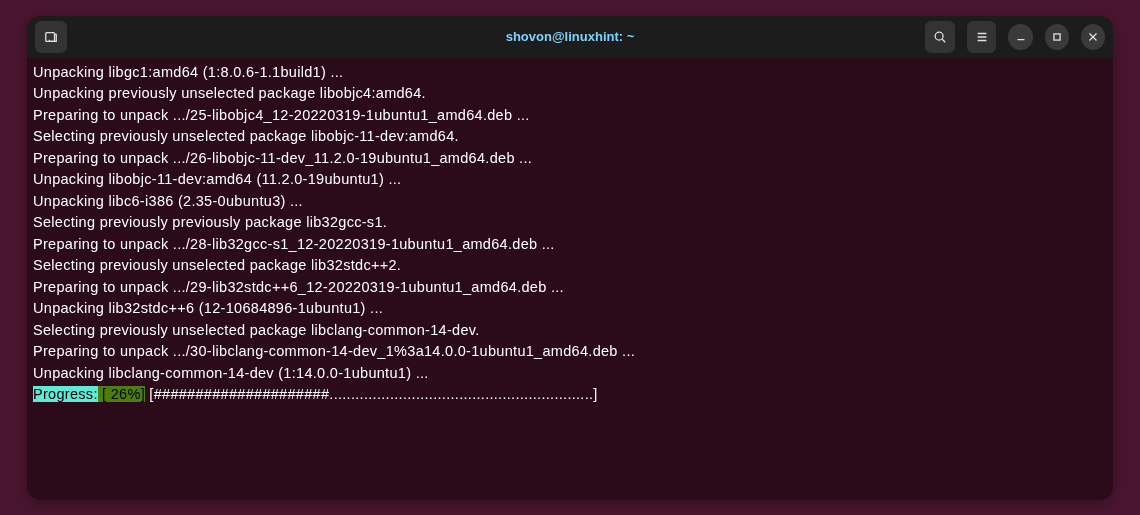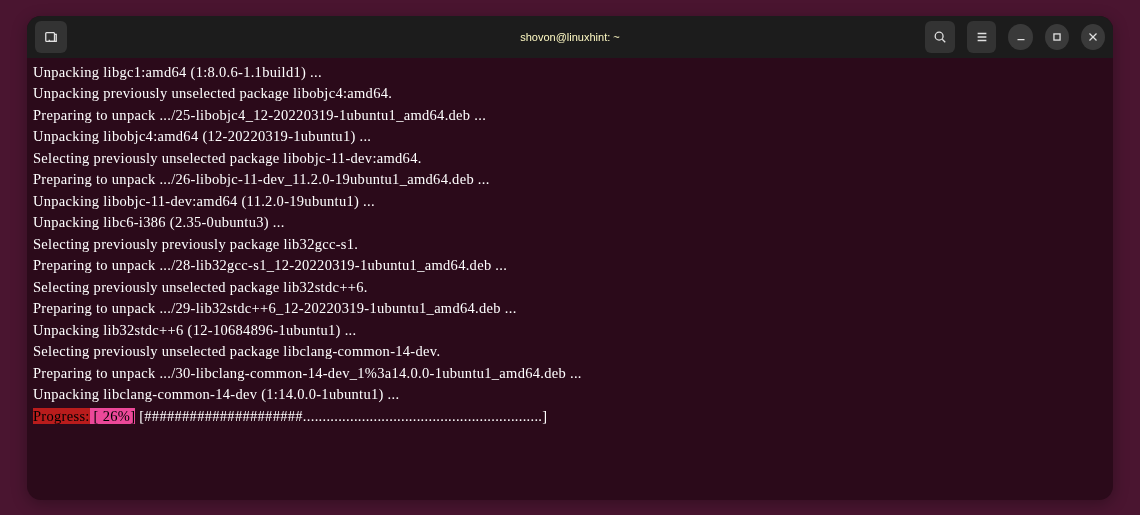--- a/index.html
+++ b/index.html
@@ -48,23 +48,23 @@
       justify-content: center;
     }
     .titlebar-right {
       display: flex;
       align-items: center;
       gap: 12px;
       width: 180px;
       justify-content: flex-end;
     }
     .title-text {
-      color: #fef9c3;
-      font-size: 11px;
-      font-weight: 400;
+      color: #7dd3fc;
+      font-size: 13px;
+      font-weight: 700;
     }
     .icon-btn {
       width: 26px;
       height: 26px;
       border-radius: 50%;
       background: #3a3a3a;
       display: flex;
       align-items: center;
       justify-content: center;
       color: #e0e0e0;
@@ -81,36 +81,36 @@
       color: #e0e0e0;
       cursor: pointer;
     }
     .icon-btn svg, .icon-btn-square svg {
       width: 14px;
       height: 14px;
     }
     .terminal-body {
       flex: 1;
       padding: 4px 6px;
-      font-family: Liberation Serif, serif;
+      font-family: Liberation Sans, sans-serif;
       font-size: 14.5px;
       line-height: 21.5px;
       color: #ffffff;
       overflow: hidden;
       letter-spacing: 0.3px;
     }
     .term-line {
       white-space: pre;
     }
     .progress-label {
-      background: #b91c1c;
+      background: #5eead4;
       color: #000000;
     }
     .progress-value {
-      background: #ec4899;
+      background: #4d7c0f;
       color: #000000;
     }
   </style>
 </head>
 <body>
 
 <div class="terminal-window">
   <div class="titlebar">
     <div class="titlebar-left">
       <div class="icon-btn-square">
@@ -154,28 +154,27 @@
         </svg>
       </div>
     </div>
   </div>
 
   <div class="terminal-body">
     <div id="terminal-lines">
         <div class="term-line">Unpacking libgc1:amd64 (1:8.0.6-1.1build1) ...</div>
         <div class="term-line">Unpacking previously unselected package libobjc4:amd64.</div>
         <div class="term-line">Preparing to unpack .../25-libobjc4_12-20220319-1ubuntu1_amd64.deb ...</div>
-        <div class="term-line">Unpacking libobjc4:amd64 (12-20220319-1ubuntu1) ...</div>
         <div class="term-line">Selecting previously unselected package libobjc-11-dev:amd64.</div>
         <div class="term-line">Preparing to unpack .../26-libobjc-11-dev_11.2.0-19ubuntu1_amd64.deb ...</div>
         <div class="term-line">Unpacking libobjc-11-dev:amd64 (11.2.0-19ubuntu1) ...</div>
         <div class="term-line">Unpacking libc6-i386 (2.35-0ubuntu3) ...</div>
         <div class="term-line">Selecting previously previously package lib32gcc-s1.</div>
         <div class="term-line">Preparing to unpack .../28-lib32gcc-s1_12-20220319-1ubuntu1_amd64.deb ...</div>
-        <div class="term-line">Selecting previously unselected package lib32stdc++6.</div>
+        <div class="term-line">Selecting previously unselected package lib32stdc++2.</div>
         <div class="term-line">Preparing to unpack .../29-lib32stdc++6_12-20220319-1ubuntu1_amd64.deb ...</div>
         <div class="term-line">Unpacking lib32stdc++6 (12-10684896-1ubuntu1) ...</div>
         <div class="term-line">Selecting previously unselected package libclang-common-14-dev.</div>
         <div class="term-line">Preparing to unpack .../30-libclang-common-14-dev_1%3a14.0.0-1ubuntu1_amd64.deb ...</div>
         <div class="term-line">Unpacking libclang-common-14-dev (1:14.0.0-1ubuntu1) ...</div>
       </div>
     <div class="term-line"><span class="progress-label">Progress:</span><span class="progress-value"> [ 26%]</span><span> [#####################.............................................................] </span></div>
   </div>
 </div>
 

